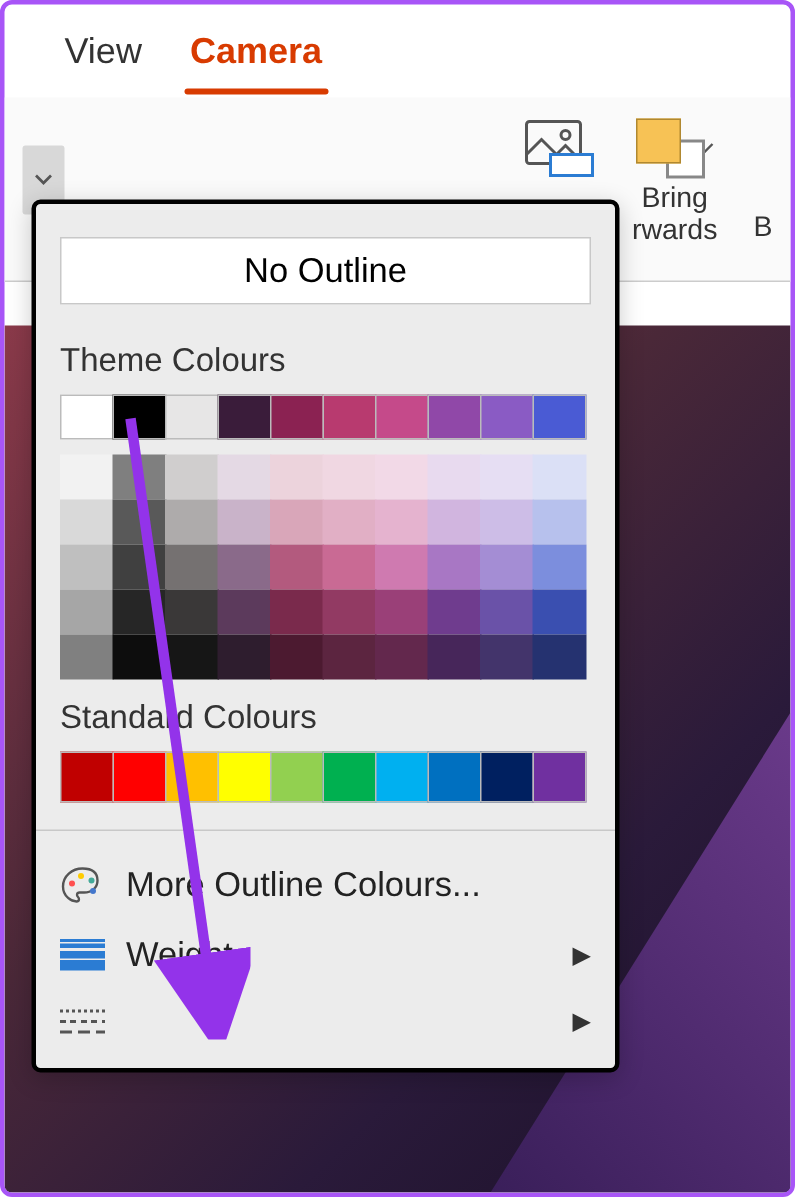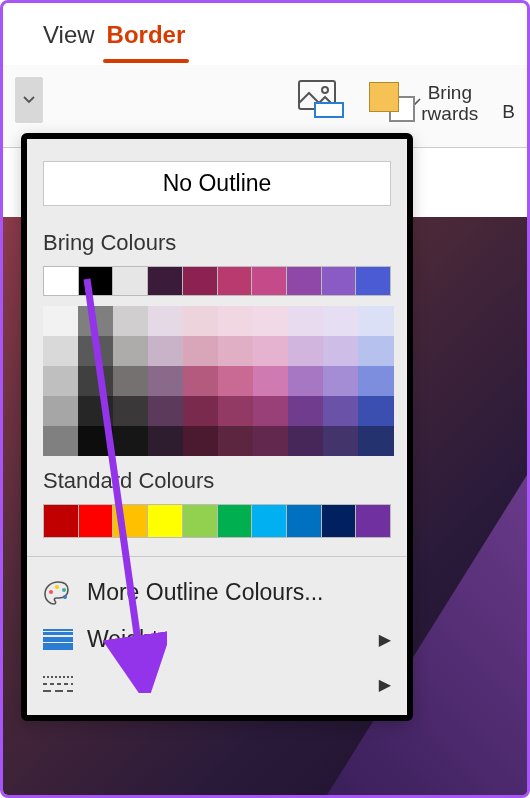--- a/index.html
+++ b/index.html
@@ -1,37 +1,37 @@
 <!DOCTYPE html>
 <html><head>
 <meta charset="utf-8">
 <style>
 *{box-sizing:border-box;margin:0;padding:0;font-family:-apple-system,BlinkMacSystemFont,"Segoe UI",sans-serif}
 body{width:530px;height:798px;background:#fff;border:3px solid #a855f7;border-radius:8px;overflow:hidden;position:relative}
-.tabs{display:flex;align-items:flex-end;gap:12px;padding:18px 40px 16px}
+.tabs{display:flex;align-items:flex-end;gap:32px;padding:18px 40px 16px}
 .tab{font-size:24px;color:#333;cursor:pointer}
 .tab.active{color:#d83b01;font-weight:600;position:relative}
 .tab.active::after{content:"";position:absolute;left:-4px;right:-4px;bottom:-14px;height:4px;background:#d83b01;border-radius:2px}
 .tellme{display:flex;align-items:center;gap:10px}
 .bulb{width:22px;height:22px}
 .ribbon{display:flex;align-items:center;gap:10px;padding:10px 12px 22px;border-bottom:1px solid #ccc;background:#fafafa}
 .border-btn{display:flex;align-items:center;gap:10px;padding:6px 6px 6px 10px;border:1px solid transparent;border-radius:3px}
 .pen-ico{width:28px;height:26px;position:relative}
 .pen-ico::after{content:"";position:absolute;left:0;bottom:-2px;width:26px;height:5px;background:#c43e1c}
 .dd-chev{width:28px;height:46px;background:#d8d8d8;display:flex;align-items:center;justify-content:center;border-radius:2px}
 .spacer{flex:1}
 .ribbon-right{display:flex;gap:24px;align-items:flex-start;padding-top:4px}
 .ico-box{display:flex;flex-direction:column;align-items:center;gap:4px}
 .pic-ico{width:48px;height:40px}
 .bring-ico{width:46px;height:40px;position:relative}
 .bring-ico .front{position:absolute;top:0;left:0;width:30px;height:30px;background:#f7c255;border:1px solid #b08830}
 .bring-ico .back{position:absolute;bottom:0;right:0;width:26px;height:26px;border:2px solid #888;background:#fff}
 .small-chev{font-size:14px;color:#555;align-self:center;margin-left:-12px}
 .ribbon-label{font-size:19px;color:#333;text-align:center;line-height:1.1;margin-top:4px}
-.dropdown{position:absolute;top:130px;left:18px;width:392px;background:#ececec;border:6px solid #000000;border-radius:6px;box-shadow:0 4px 16px rgba(0,0,0,.2);padding:14px 0 10px;z-index:10}
+.dropdown{position:absolute;top:130px;left:18px;width:392px;background:#ececec;border:3px solid #000000;border-radius:6px;box-shadow:0 4px 16px rgba(0,0,0,.2);padding:14px 0 10px;z-index:10}
 .no-outline{margin:8px 16px 16px;background:#fff;border:1px solid #c8c8c8;text-align:center;padding:8px;font-size:23px}
 .sect-label{font-size:22px;color:#333;padding:8px 16px 10px}
 .theme-main{display:flex;gap:0;padding:0 16px}
 .sw{width:36px;height:30px;border:1px solid #bbb;margin-left:-1px}
 .sw:first-child{margin-left:0}
 .shade-grid{display:flex;gap:0;padding:10px 16px 4px}
 .shade-col{display:flex;flex-direction:column}
 .shade{width:36px;height:30px;margin-left:-1px}
 .shade-col:first-child .shade{margin-left:0}
 .std-row{display:flex;gap:0;padding:0 16px 6px}
@@ -51,60 +51,60 @@
 .bg-img::after{content:"";position:absolute;right:0;bottom:0;width:200px;height:320px;background:linear-gradient(45deg,#3a1f5a 0%,#6a3a8a 100%);clip-path:polygon(100% 0,100% 100%,0 100%)}
 .annot-arrow{position:absolute;z-index:20;pointer-events:none}
 </style>
 </head>
 <body>
 
 <div class="bg-img"></div>
 
 <div class="tabs">
   <div class="tab">View</div>
-  <div class="tab active">Border</div>
+  <div class="tab active">Camera</div>
 </div>
 
 <div class="ribbon">
   <div class="dd-chev">
     <svg width="12" height="8" viewBox="0 0 12 8">
         <path d="M1 1l5 5 5-5" stroke="#555" stroke-width="1.8" fill="none"></path>
       </svg>
   </div>
   <div class="spacer"></div>
   <div class="ribbon-right">
     <div class="ico-box">
       <svg class="pic-ico" viewBox="0 0 48 40" fill="none" stroke="#555" stroke-width="2">
           <rect x="2" y="2" width="36" height="28" rx="2"></rect>
           <circle cx="28" cy="11" r="3"></circle>
           <path d="M2 24l10-10 10 10 6-6 10 10"></path>
           <rect x="18" y="24" width="28" height="14" fill="#fff" stroke="#2b7cd3"></rect>
         </svg>
     </div>
-    <div style="display:flex;flex-direction:row;align-items:center">
+    <div style="display:flex;flex-direction:column;align-items:center">
       <div style="display:flex;align-items:center;gap:6px">
         <div class="bring-ico">
           <div class="back"></div>
             <div class="front"></div>
         </div>
         <svg class="small-chev" width="12" height="8" viewBox="0 0 12 8">
             <path d="M1 1l5 5 5-5" stroke="#555" stroke-width="1.6" fill="none"></path>
           </svg>
       </div>
       <div class="ribbon-label">
         <span>Bring</span><br><span>rwards</span>
       </div>
     </div>
     <div class="ribbon-label" style="align-self:flex-end;margin-bottom:2px">B</div>
   </div>
 </div>
 
 <div class="dropdown">
   <div class="no-outline">No Outline</div>
-  <div class="sect-label">Bring Colours</div>
+  <div class="sect-label">Theme Colours</div>
   <div class="theme-main" id="theme-main">
       <div class="sw" style="background: rgb(255, 255, 255);"></div>
       <div class="sw" style="background: rgb(0, 0, 0);"></div>
       <div class="sw" style="background: rgb(231, 230, 230);"></div>
       <div class="sw" style="background: rgb(58, 28, 58);"></div>
       <div class="sw" style="background: rgb(139, 34, 82);"></div>
       <div class="sw" style="background: rgb(184, 58, 111);"></div>
       <div class="sw" style="background: rgb(197, 74, 138);"></div>
       <div class="sw" style="background: rgb(144, 72, 168);"></div>
       <div class="sw" style="background: rgb(138, 91, 196);"></div>

